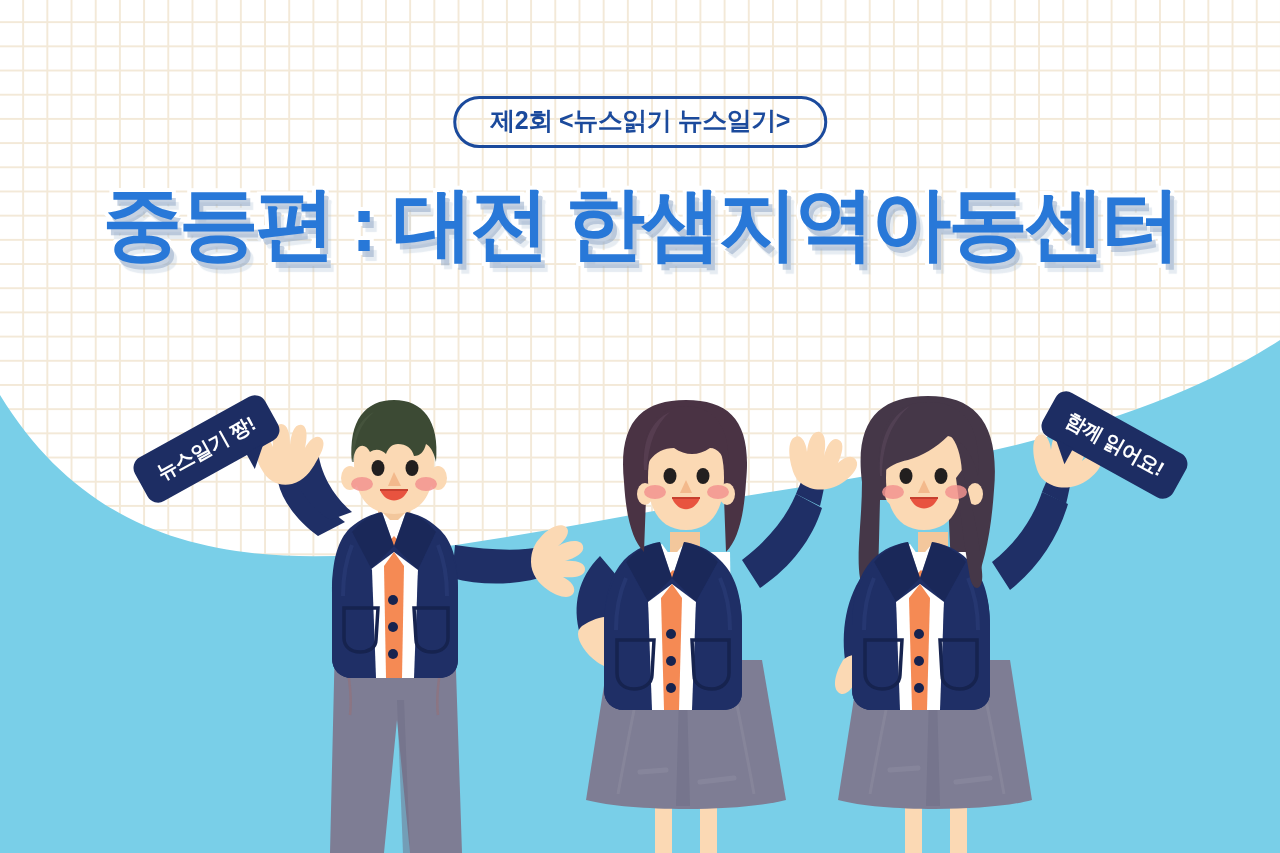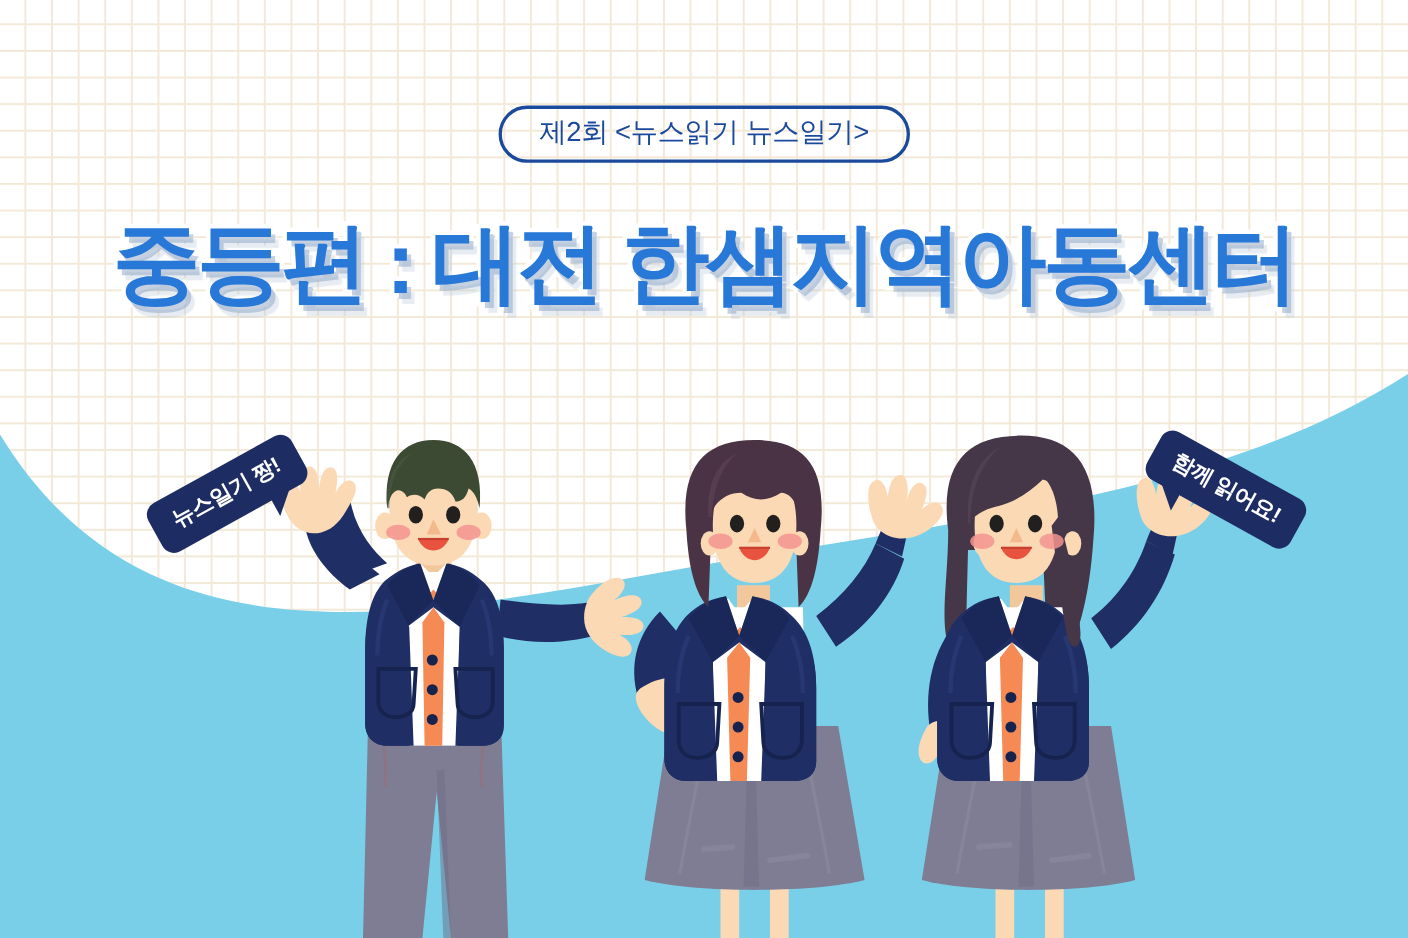--- a/index.html
+++ b/index.html
@@ -43,21 +43,21 @@
   .badge {
     position: absolute;
     left: 50%;
     top: 96px;
     transform: translateX(-50%);
     border: 3px solid #1b4a9c;
     border-radius: 999px;
     padding: 7px 34px 10px;
     color: #1b4a9c;
     font-size: 25px;
-    font-weight: 400;
+    font-weight: 700;
     letter-spacing: -0.5px;
     white-space: nowrap;
     background: transparent;
     line-height: 1.15;
   }
 
   
   .headlines {
     position: absolute;
     left: 0;
@@ -77,21 +77,21 @@
     -webkit-text-stroke: 7px #ffffff;
     paint-order: stroke fill;
     text-shadow:
       3px 5px 0 rgba(142,168,196,0.55),
       5px 8px 1px rgba(160,180,205,0.30);
     white-space: nowrap;
   }
 
   .headline-2 {
     display: block;
-    margin-top: 25px;
+    margin-top: 10px;
     font-size: 80px;
     font-weight: 900;
     letter-spacing: -3.4px;
     color: #2878d8;
     line-height: 1.1;
     -webkit-text-stroke: 8px #ffffff;
     paint-order: stroke fill;
     text-shadow:
       4px 6px 0 rgba(150,172,200,0.55),
       7px 10px 1px rgba(165,185,208,0.28);

